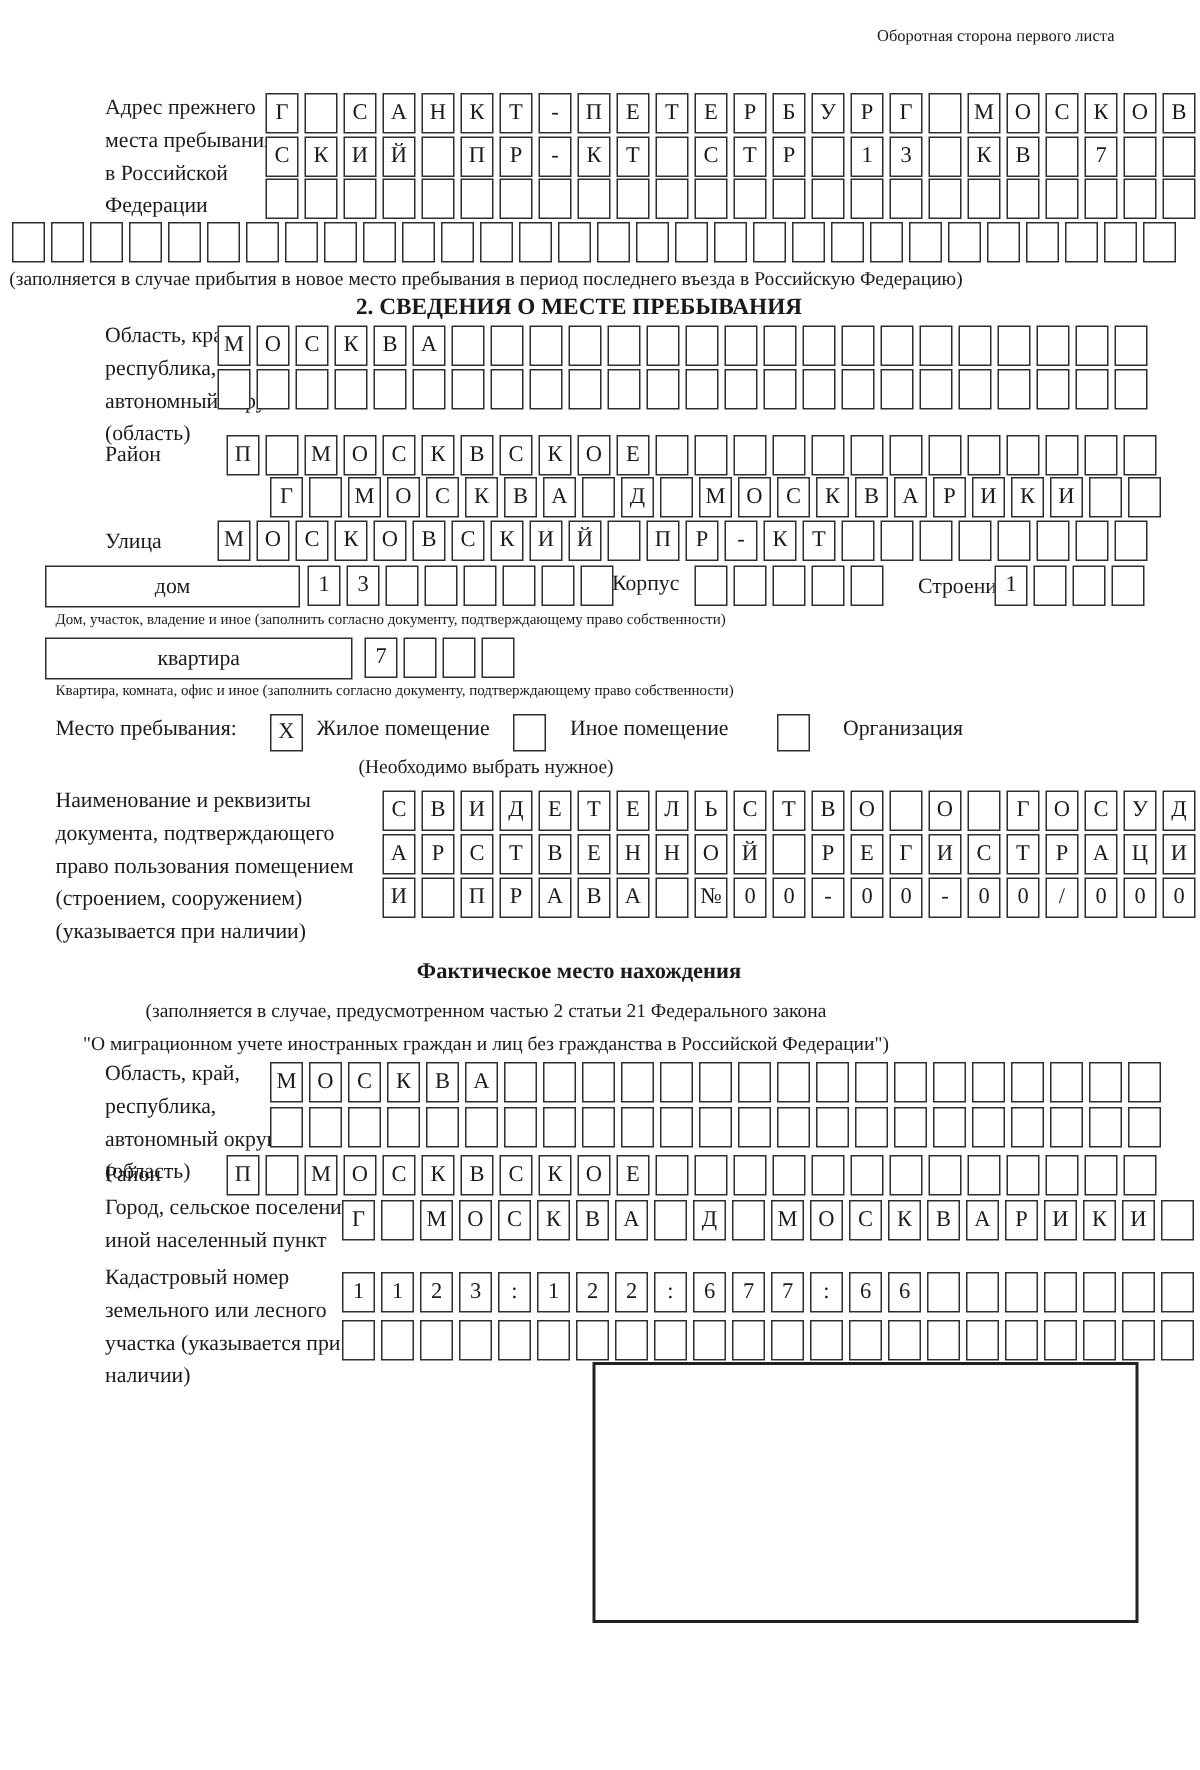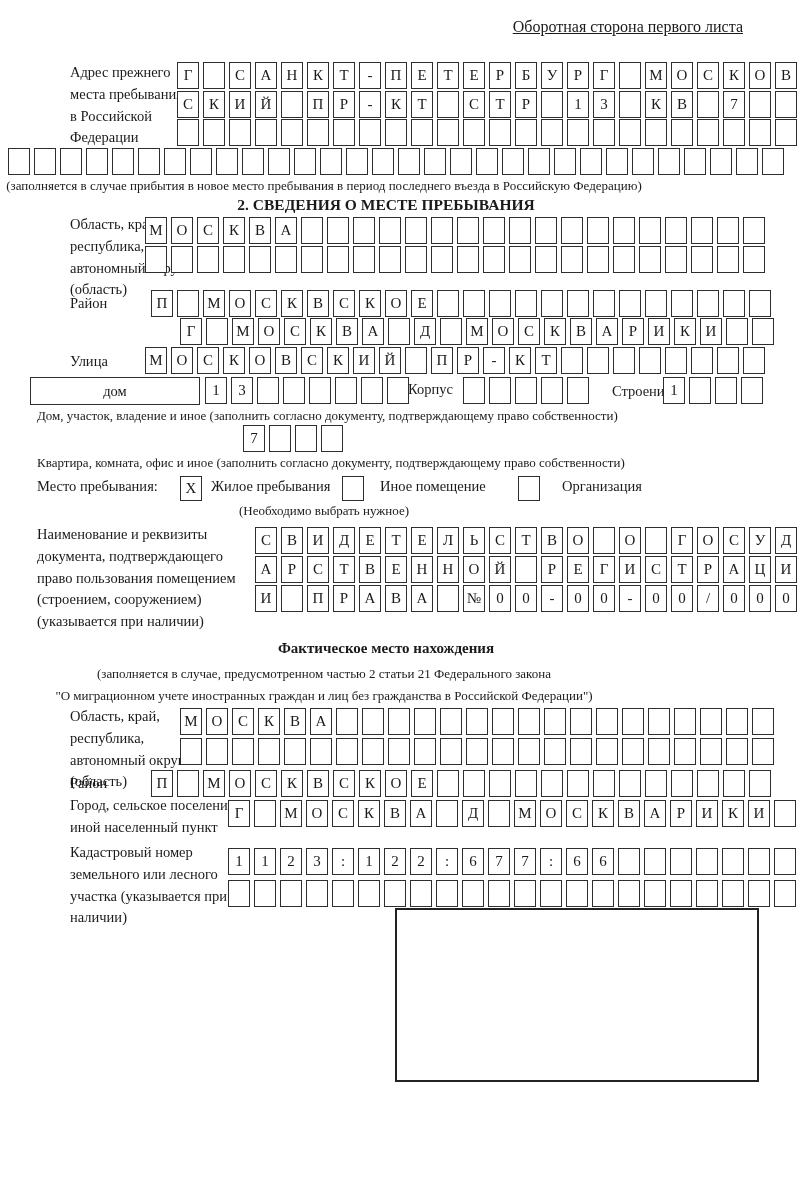--- a/index.html
+++ b/index.html
@@ -1,25 +1,25 @@
 <!DOCTYPE html>
 <html><head>
 <meta charset="utf-8">
 <style>
   html,body { margin:0; padding:0; background:#ffffff; }
   .page {
     position:relative; width:800px; height:1180px; background:#ffffff;
     font-family:"Liberation Serif","DejaVu Serif",serif; color:#1a1a1a;
     overflow:hidden;
   }
-  .hdr { position:absolute; font-size:16px;text-decoration:underline; }
+  .hdr { position:absolute; font-size:11px; }
   .lbl { position:absolute; font-size:14.5px; line-height:1.5; }
   .txt { position:absolute; font-size:14.5px; white-space:nowrap; }
   .title { position:absolute; left:0; width:772px; text-align:center; font-weight:bold; font-size:15.5px; }
-  .note { position:absolute; font-size:13px; }
+  .note { position:absolute; font-size:10px; }
   .note-c { position:absolute; left:0; width:648px; text-align:center; font-size:13px; }
   .cells { position:absolute; display:flex; gap:4px; }
   .cell {
     flex:0 0 auto; width:22px; height:27px; box-sizing:border-box;
     border:1.6px solid #2e2e2e; display:flex; align-items:center; justify-content:center;
     font-size:15px; background:#fff;
   }
   .cb {
     position:absolute; width:22px; height:25px; box-sizing:border-box;
     border:1.6px solid #2e2e2e; text-align:center; line-height:22px; font-size:15px; background:#fff;
@@ -310,31 +310,32 @@
     </div>
   <span class="txt" style="left:596px; top:383px;margin-left:16px;">Строение</span>
   <div class="cells" style="left:663px; top:377px;">
       <span class="cell">1</span>
       <span class="cell"></span>
       <span class="cell"></span>
       <span class="cell"></span>
     </div>
   <div class="note" style="left:37px; top:408px;">Дом, участок, владение и иное (заполнить согласно документу, подтверждающему право собственности)</div>
 
+  <div class="typebox" style="left:30px; top:425px; width:205px;">квартира</div>
   <div class="cells" style="left:243px; top:425px;">
       <span class="cell">7</span>
       <span class="cell"></span>
       <span class="cell"></span>
       <span class="cell"></span>
     </div>
   <div class="note" style="left:37px; top:455px;">Квартира, комната, офис и иное (заполнить согласно документу, подтверждающему право собственности)</div>
 
   <span class="txt" style="left:37px; top:478px;">Место пребывания:</span>
   <span class="cb" style="left:180px; top:476px;">X</span>
-  <span class="txt" style="left:211px; top:478px;">Жилое пребывания</span>
+  <span class="txt" style="left:211px; top:478px;">Жилое помещение</span>
   <span class="cb" style="left:342px; top:476px;"></span>
   <span class="txt" style="left:380px; top:478px;">Иное помещение</span>
   <span class="cb" style="left:518px; top:476px;"></span>
   <span class="txt" style="left:562px; top:478px;">Организация</span>
   <div class="note-c" style="top:503px;">(Необходимо выбрать нужное)</div>
 
   <div class="lbl" style="left:37px; top:524px; width:212px;">Наименование и реквизиты документа, подтверждающего право пользования помещением (строением, сооружением) (указывается при наличии)</div>
   <div class="cells" style="left:255px; top:527px;">
       <span class="cell">С</span>
       <span class="cell">В</span>

